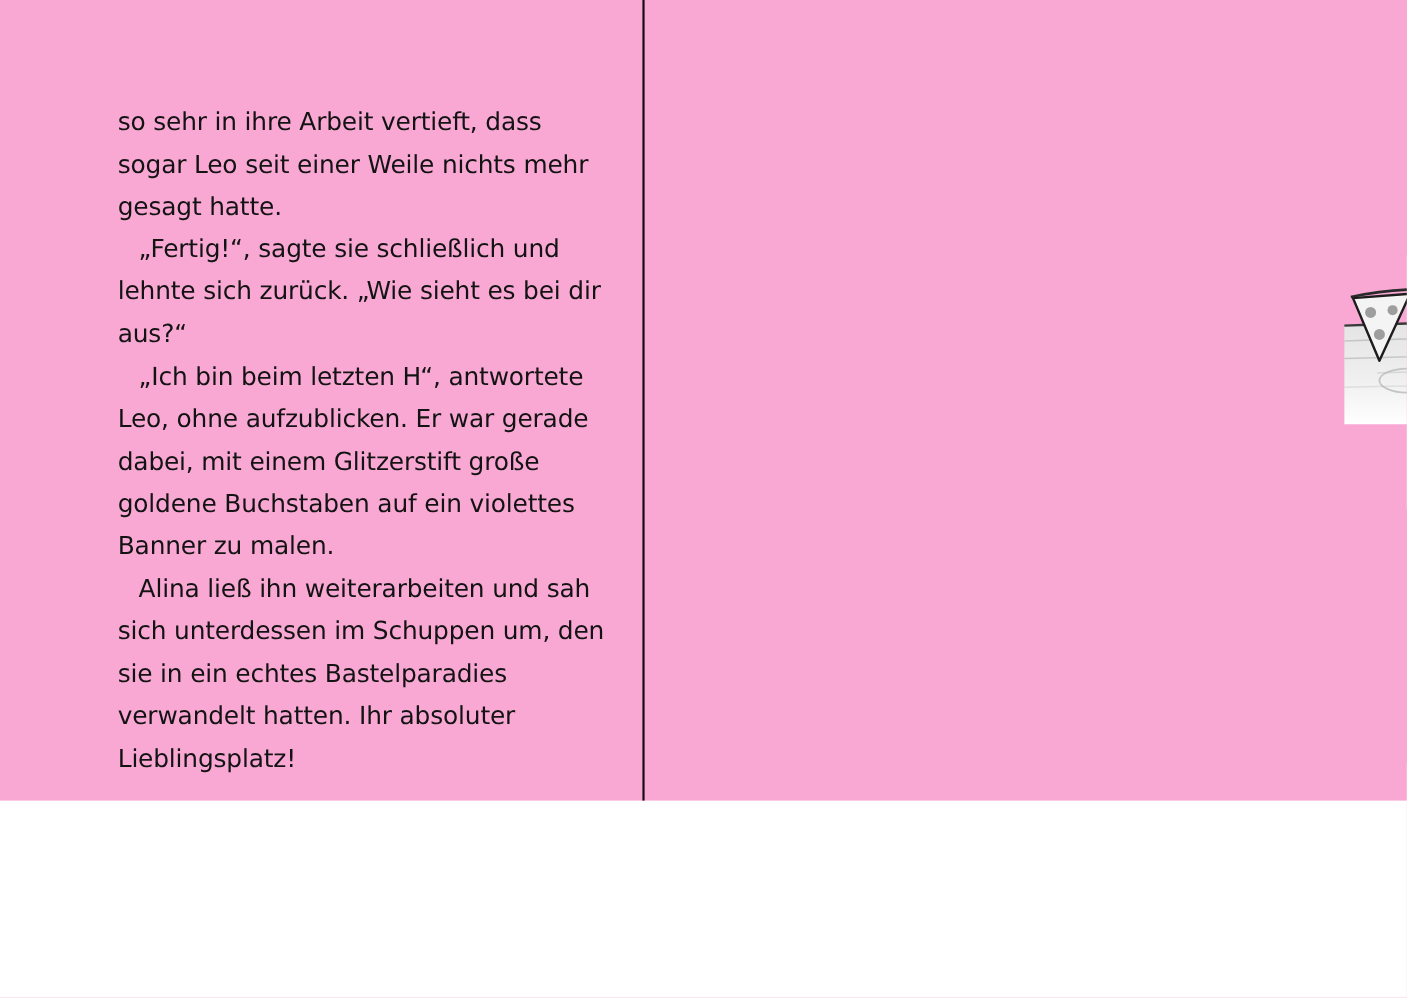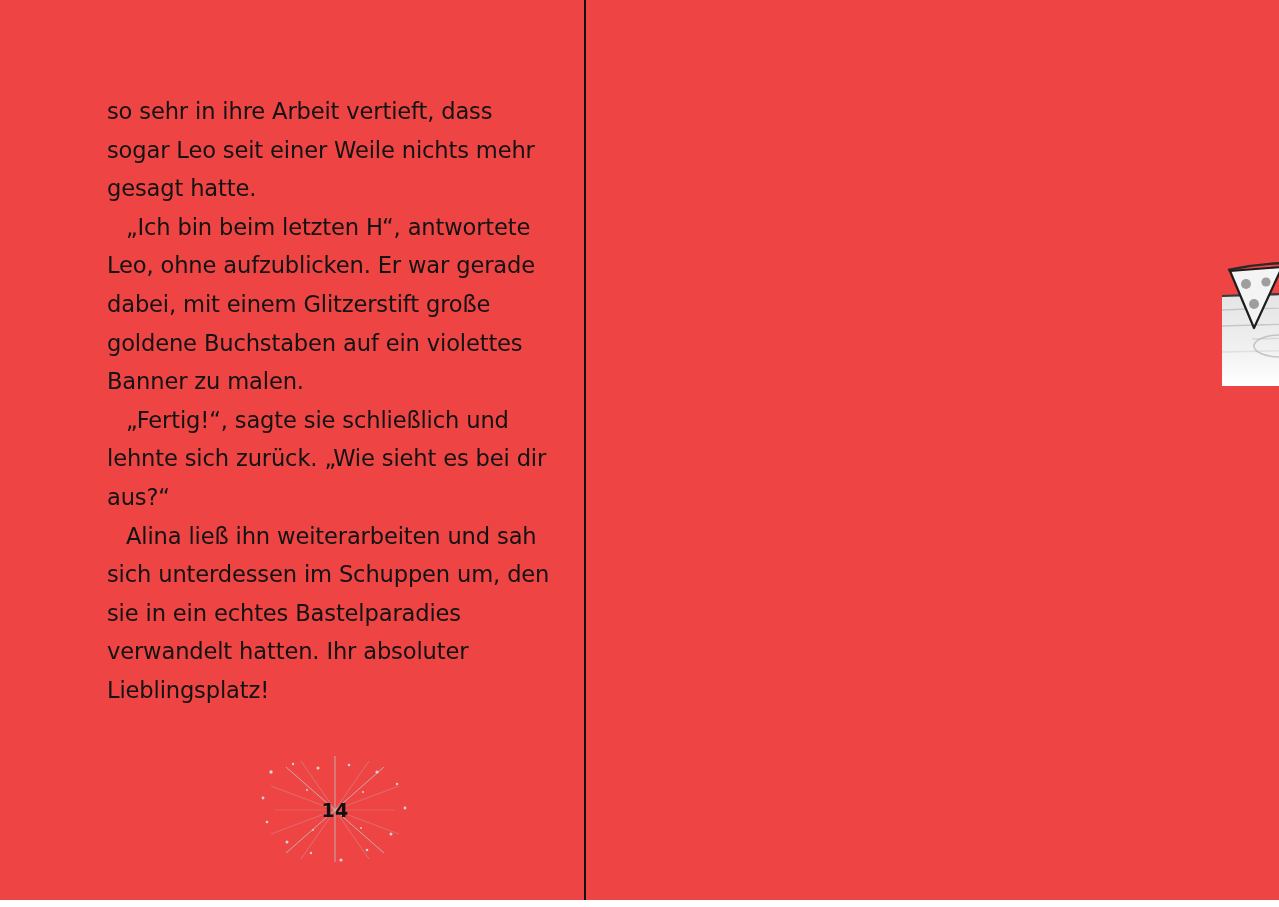--- a/index.html
+++ b/index.html
@@ -3,22 +3,22 @@
 <meta charset="utf-8">
 <style>
   html, body {
     margin: 0;
     padding: 0;
     background: #ffffff;
   }
   #page {
     position: relative;
     width: 1279px;
-    height: 900px;
-    background: #ef4444;
+    height: 728px;
+    background: #f9a8d4;
     overflow: hidden;
     font-family: "DejaVu Sans", "Liberation Sans", sans-serif;
   }
 
   
   .spine {
     position: absolute;
     left: 584px;
     top: 0px;
     width: 2px;
@@ -97,22 +97,22 @@
 </style>
 </head>
 <body>
 
 <div id="page">
 
   <div class="page-col page-left">
 
     <div class="body-text text-left">
         <p><span>so sehr in ihre Arbeit vertieft, dass sogar Leo seit einer Weile nichts mehr gesagt hatte.</span></p>
+        <p class="indent"><span>„Fertig!“, sagte sie schließlich und lehnte sich zurück. „Wie sieht es bei dir aus?“</span></p>
         <p class="indent"><span>„Ich bin beim letzten H“, antwortete Leo, ohne aufzublicken. Er war gerade dabei, mit einem Glitzerstift große goldene Buchstaben auf ein violettes Banner zu malen.</span></p>
-        <p class="indent"><span>„Fertig!“, sagte sie schließlich und lehnte sich zurück. „Wie sieht es bei dir aus?“</span></p>
         <p class="indent"><span>Alina ließ ihn weiterarbeiten und sah sich unterdessen im Schuppen um, den sie in ein echtes Bastelparadies verwandelt hatten. Ihr absoluter Lieblingsplatz! </span></p>
       </div>
 
     <div class="folio folio-left">
       <svg viewBox="0 0 180 120">
         <g stroke="#bdbdbd" stroke-width="0.9" fill="none" opacity="0.95">
           <line x1="90" y1="6" x2="90" y2="112"></line>
           <line x1="30" y1="60" x2="150" y2="60" stroke-opacity="0.25"></line>
           <line x1="41" y1="17" x2="139" y2="103"></line>
           <line x1="139" y1="17" x2="41" y2="103"></line>

